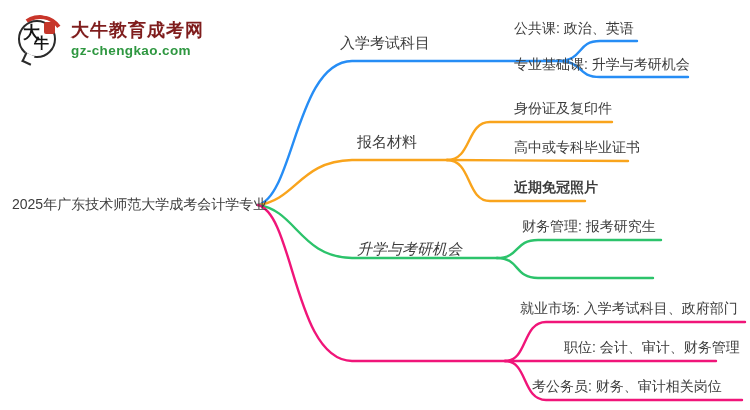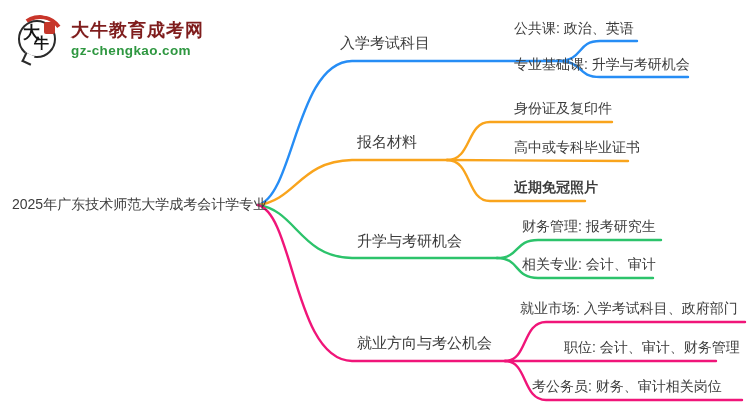--- a/index.html
+++ b/index.html
@@ -69,30 +69,28 @@
       <path d="M505,361 C528,361 522,322 546,322 L745,322" stroke="#f01579"></path>
       <path d="M505,361 L716,361" stroke="#f01579"></path>
       <path d="M505,361 C528,361 522,400 546,400 L742,400" stroke="#f01579"></path>
     </g>
   </svg>
 
   <div class="lbl root-lbl" style="left:12px;top:196px;">2025年广东技术师范大学成考会计学专业</div>
 
   <div class="lbl branch-lbl" style="left:340px;top:34px;">入学考试科目</div>
   <div class="lbl branch-lbl" style="left:357px;top:133px;">报名材料</div>
-  <div class="lbl branch-lbl" style="left:357px;top:232px;">升学与考研机会</div>
-  <div class="lbl branch-lbl" style="left:357px;top:334px;">就业方向与考公机会</div>
+  <div class="lbl branch-lbl" style="left:357px;top:240px;font-style:italic;">升学与考研机会</div>
 
   <div class="lbl child-lbl" style="left:514px;top:20px;">公共课: 政治、英语</div>
   <div class="lbl child-lbl" style="left:514px;top:56px;">专业基础课: 升学与考研机会</div>
 
   <div class="lbl child-lbl" style="left:514px;top:100px;">身份证及复印件</div>
   <div class="lbl child-lbl" style="left:514px;top:139px;">高中或专科毕业证书</div>
   <div class="lbl child-lbl" style="left:514px;top:179px;font-weight:bold;">近期免冠照片</div>
 
   <div class="lbl child-lbl" style="left:522px;top:218px;">财务管理: 报考研究生</div>
-  <div class="lbl child-lbl" style="left:522px;top:256px;">相关专业: 会计、审计</div>
 
   <div class="lbl child-lbl" style="left:520px;top:300px;">就业市场: 入学考试科目、政府部门</div>
   <div class="lbl child-lbl" style="left:540px;top:339px;margin-left:24px;">职位: 会计、审计、财务管理</div>
   <div class="lbl child-lbl" style="left:520px;top:378px;margin-left:12px;">考公务员: 财务、审计相关岗位</div>
 
 </div>
 
 </body></html>

